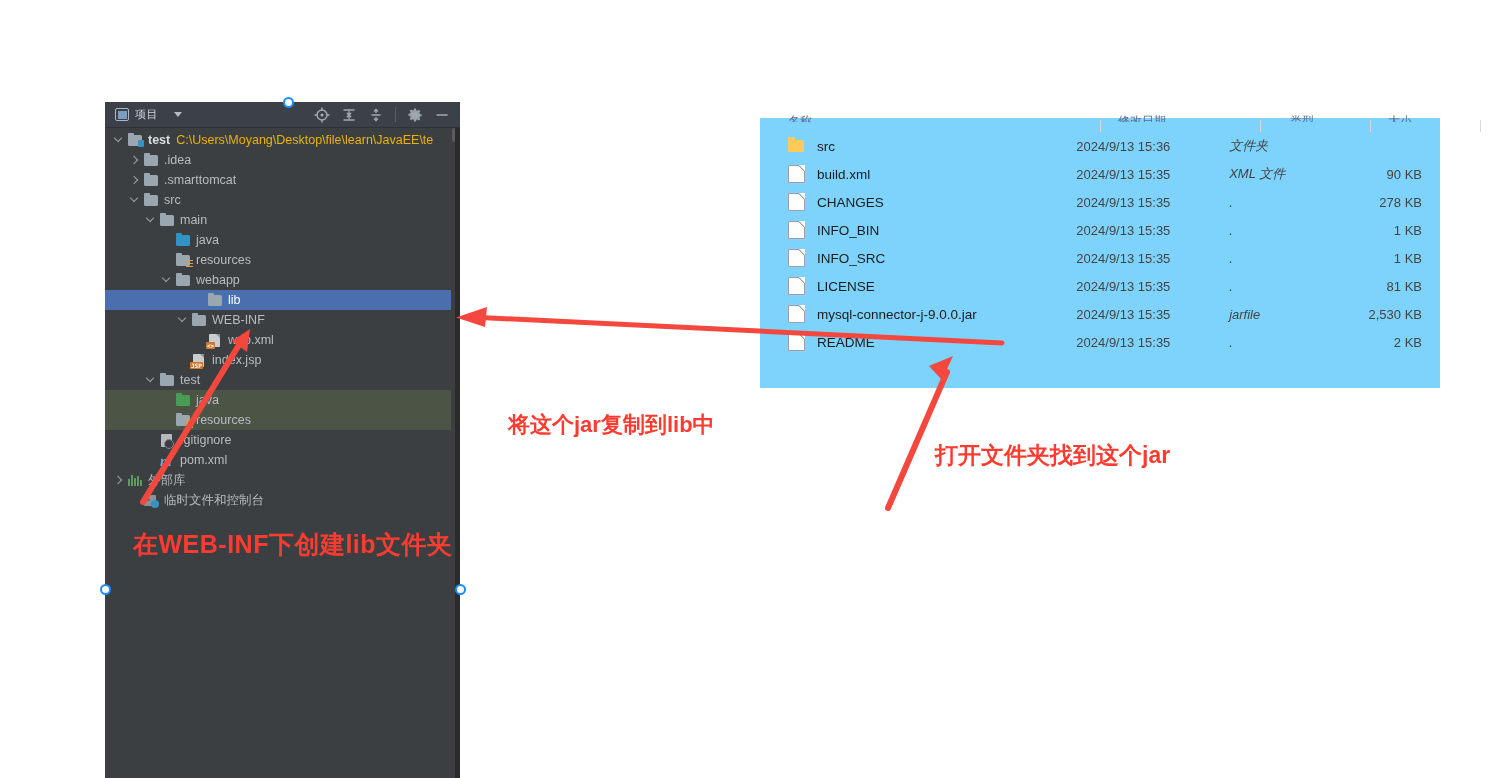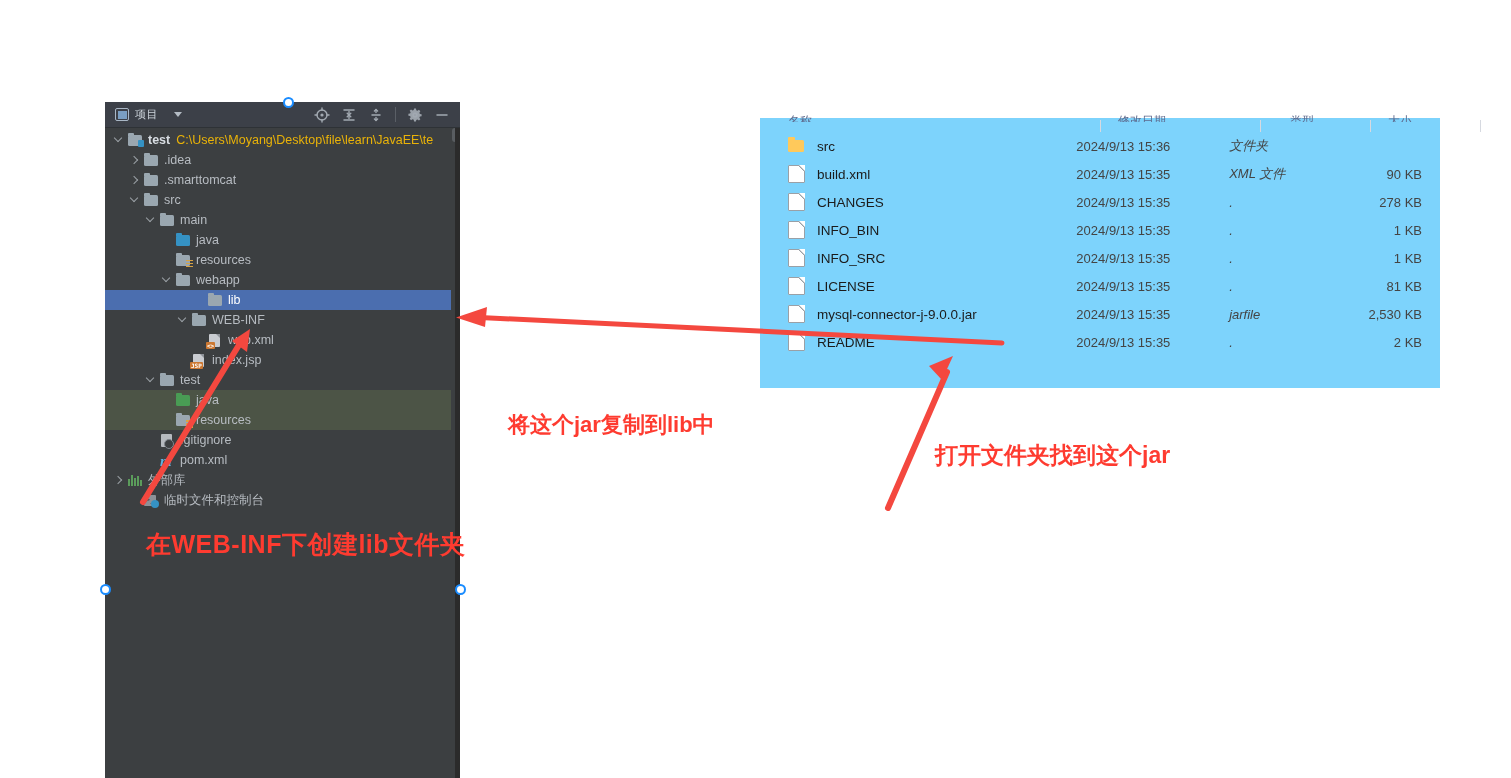--- a/index.html
+++ b/index.html
@@ -123,21 +123,21 @@
   #panel-edge{
     position:absolute; right:0; top:26px; bottom:0; width:5px; background:#2b2b2b;
   }
 
   
   .anno {
     position: absolute; color: #fe3b30; font-weight: bold;
     font-family: "Liberation Sans", "DejaVu Sans", sans-serif;
     white-space: nowrap;
   }
-  #anno-weblib { left: 146px; top: 528px; font-size: 25px; letter-spacing:.5px; }
+  #anno-weblib { left: 133px; top: 528px; font-size: 25px; letter-spacing:.5px; }
   #anno-copyjar { left: 508px; top: 362px; font-size: 22px; margin-top: 48px; }
   #anno-openfolder { left: 935px; top: 440px; font-size: 23px; }
 
   
   #explorer {
     position: absolute; left: 760px; top: 118px; width: 680px; height: 270px;
     background: #7dd3fc; color:#1a1a1a;
   }
   #col-head {
     position: relative; height: 14px; width: 100%;

